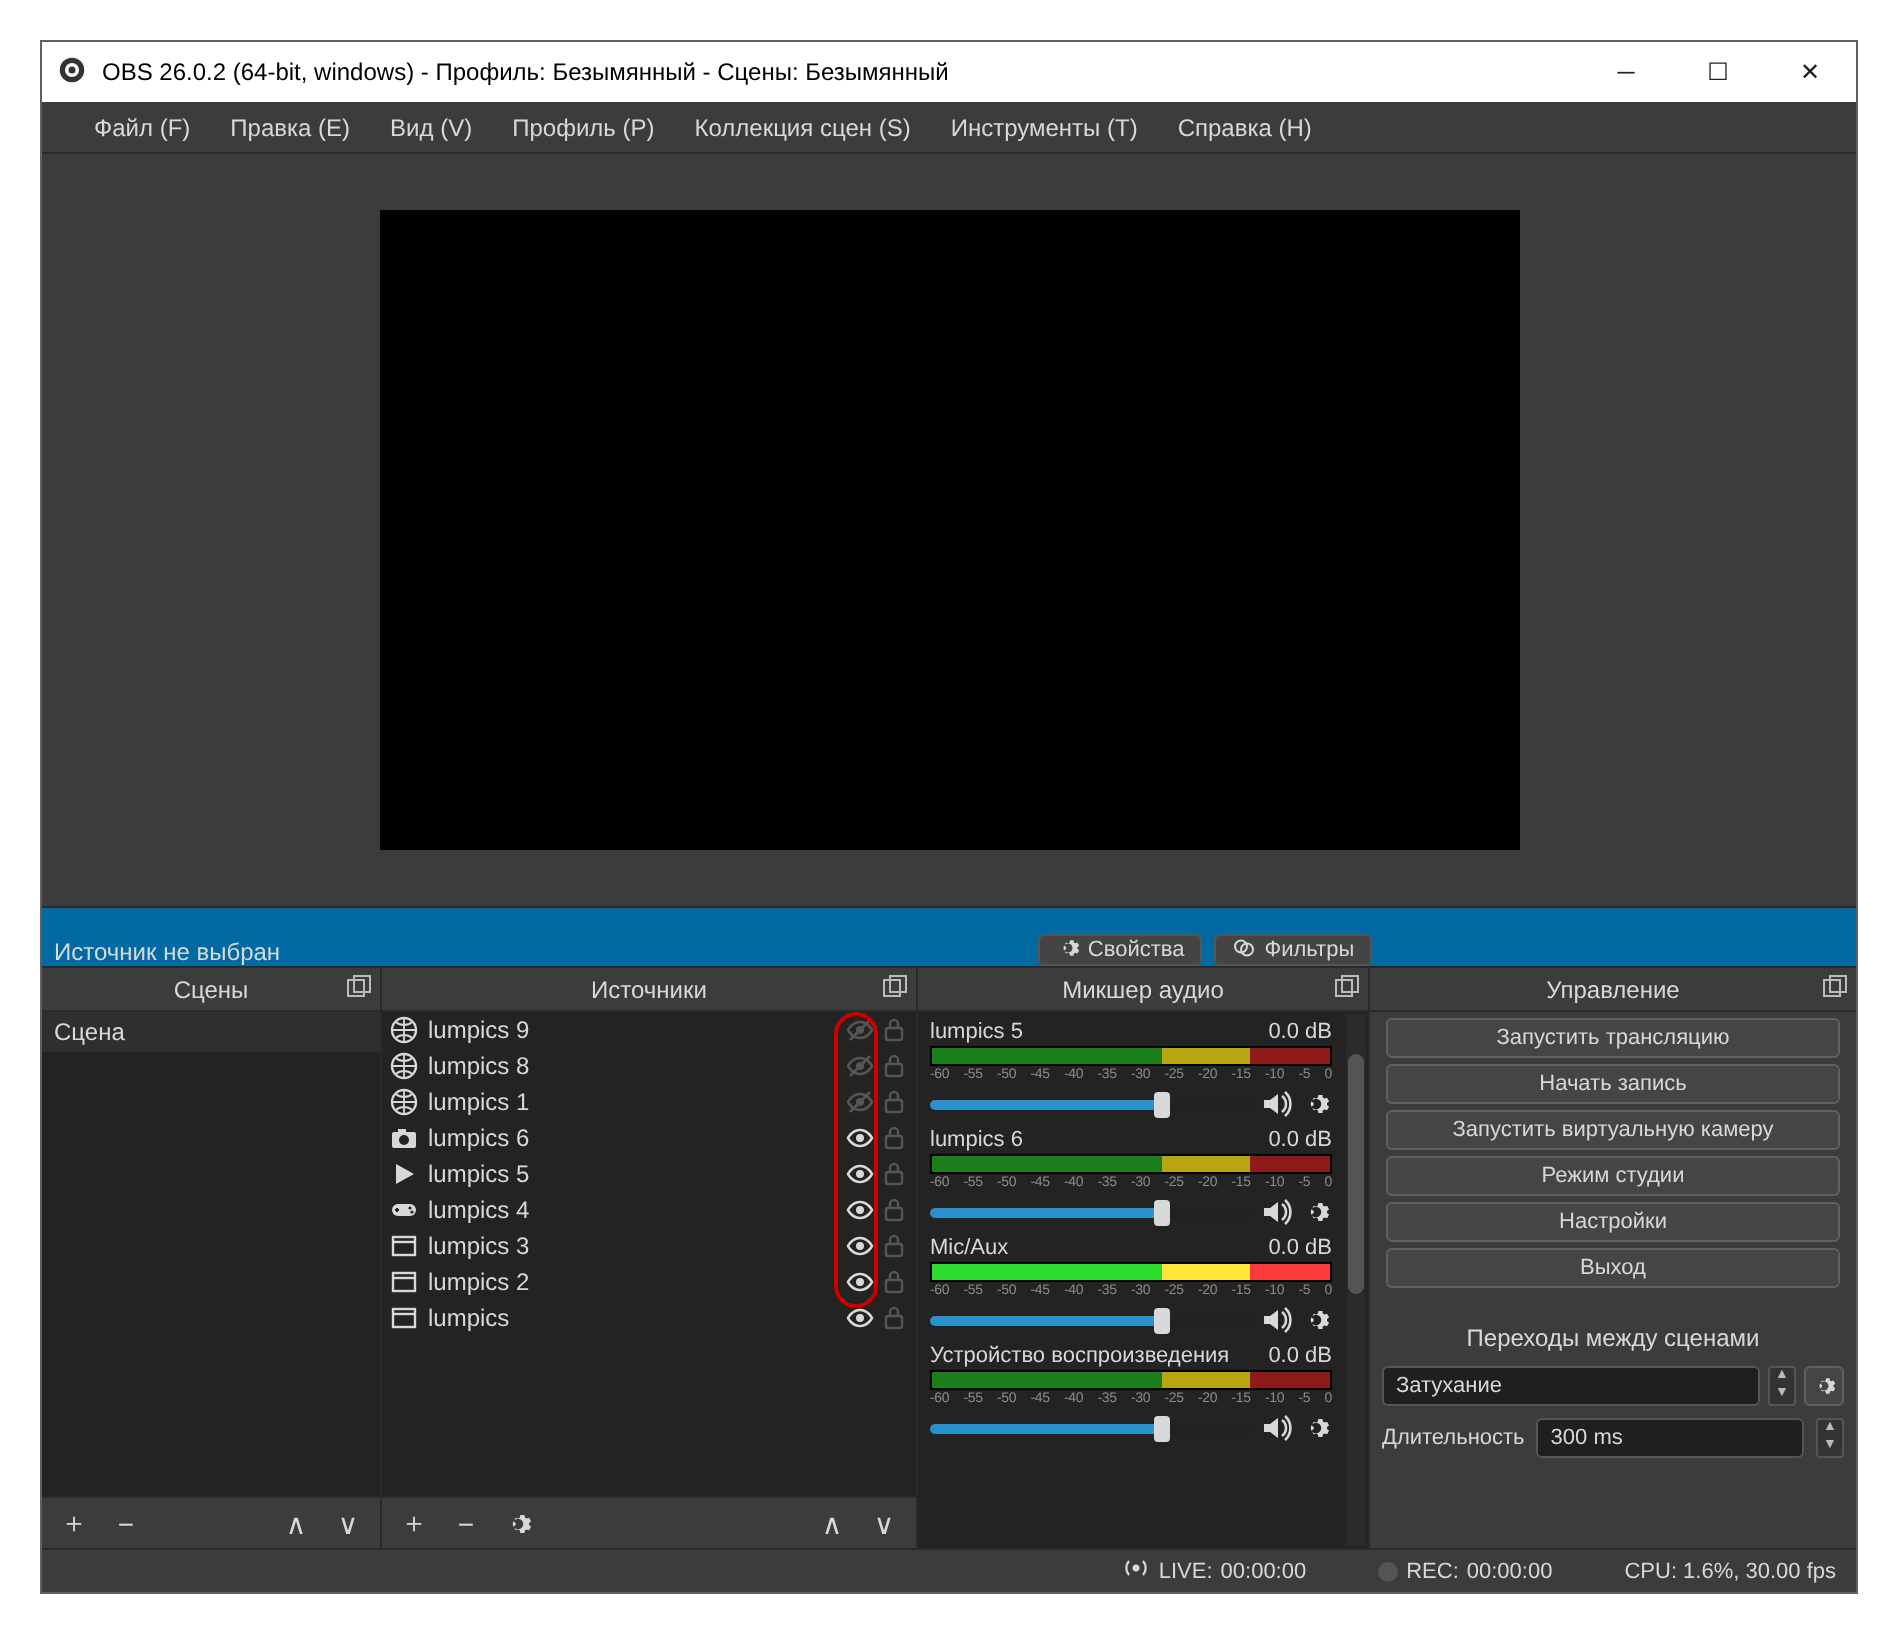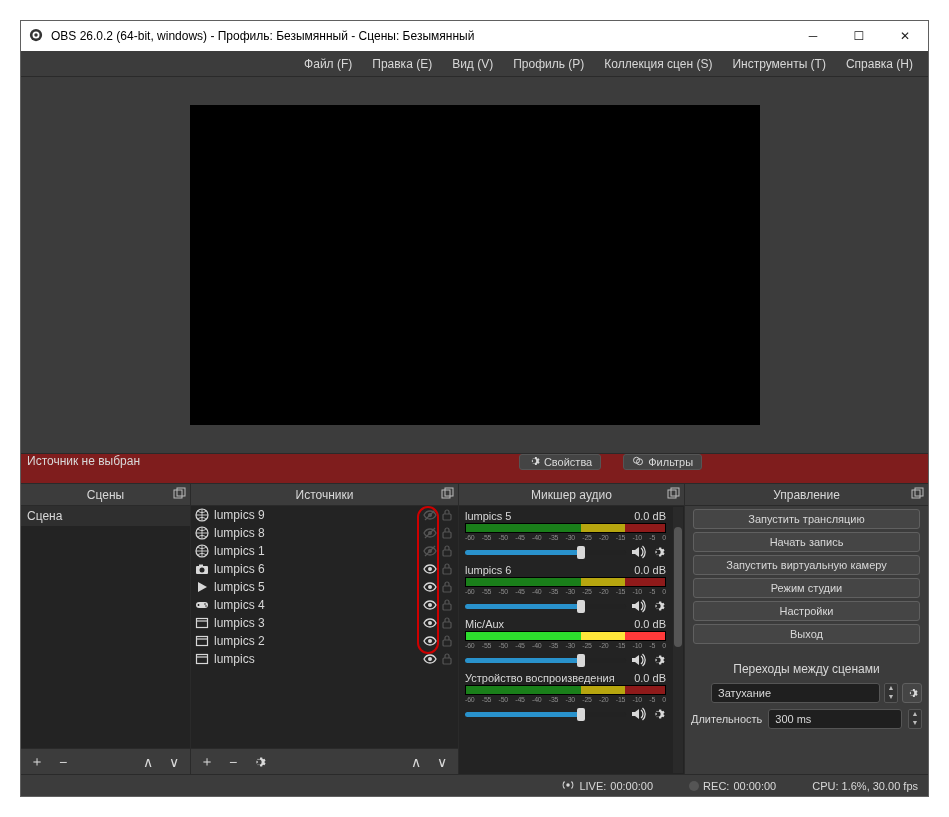--- a/index.html
+++ b/index.html
@@ -4,25 +4,25 @@
 <style>
 * { box-sizing: border-box; margin: 0; padding: 0; }
 body { font-family: "Segoe UI", Tahoma, sans-serif; font-size: 12px; color: #d8d8d8; background: #fff; width: 949px; height: 817px; overflow: hidden; position: relative; }
 .window { position: absolute; left: 20px; top: 20px; width: 909px; height: 777px; background: #ffffff; border: 1px solid #606060; display: flex; flex-direction: column; }
 .titlebar { height: 30px; background: #ffffff; display: flex; align-items: center; color: #000; font-size: 12px; }
 .titlebar .app-icon { width: 30px; text-align: center; font-size: 14px; color: #333; }
 .titlebar .title { flex: 1; }
 .winbtns { display: flex; height: 30px; }
 .winbtn { width: 46px; height: 30px; display: flex; align-items: center; justify-content: center; color: #222; font-size: 12px; }
 .content { flex: 1; background: #3c3c3c; display: flex; flex-direction: column; }
-.menubar { height: 26px; background: #3c3c3c; display: flex; align-items: center; padding: 0 5px; border-bottom: 1px solid #2a2a2a; justify-content: flex-end; }
+.menubar { height: 26px; background: #3c3c3c; display: flex; align-items: center; padding: 0 16px; border-bottom: 1px solid #2a2a2a; }
 .menubar span { padding: 3px 10px; cursor: default; font-size: 12px; color: #d8d8d8; }
 .preview { flex: 1; background: #3c3c3c; display: flex; align-items: center; justify-content: center; border-bottom: 1px solid #2a2a2a; }
 .canvas { width: 570px; height: 320px; background: #000; }
-.midbar { height: 30px; background: #7f1d1d; display: flex; align-items: flex-start; padding: 0 6px; gap: 22px; border-bottom: 1px solid #2a2a2a; }
+.midbar { height: 30px; background: #0369a1; display: flex; align-items: flex-end; padding: 0 6px; gap: 6px; border-bottom: 1px solid #2a2a2a; }
 .midbar .nosrc { flex: 0 0 auto; min-width: 250px; }
 .midbar .spacer { flex: 1; }
 .midbtn { height: 16px; background: #444; border: 1px solid #555; border-radius: 3px; padding: 0 8px; display: flex; align-items: center; gap: 4px; font-size: 11px; color: #d8d8d8; }
 .docks { height: 290px; display: flex; }
 .dock { display: flex; flex-direction: column; border-right: 1px solid #2a2a2a; background: #3c3c3c; }
 .dock:last-child { border-right: none; }
 .dock-header { height: 22px; background: #3c3c3c; display: flex; align-items: center; justify-content: center; position: relative; border-bottom: 1px solid #2a2a2a; }
 .dock-header .popout { position: absolute; right: 4px; top: 3px; width: 14px; height: 14px; color: #bbb; }
 .dock-body { flex: 1; overflow: hidden; position: relative; background: #232323; }
 .dock-footer { height: 26px; background: #3c3c3c; display: flex; align-items: center; padding: 0 6px; gap: 6px; border-top: 1px solid #2a2a2a; }
@@ -63,21 +63,21 @@
 .slider .fill { position: absolute; left: 0; top: 0; bottom: 0; width: 72%; background: #2992cc; border-radius: 3px; }
 .slider .knob { position: absolute; top: -4px; left: 72%; width: 8px; height: 13px; background: #d8d8d8; border-radius: 2px; transform: translateX(-50%); }
 .spkicon, .gearicon { width: 16px; height: 16px; color: #d8d8d8; display: inline-flex; align-items: center; justify-content: center; }
 
 
 .d-controls { width: 243px; }
 .ctrlbtn { margin: 3px 8px; height: 20px; background: #454545; border: 1px solid #606060; border-radius: 3px; display: flex; align-items: center; justify-content: center; font-size: 11px; color: #d8d8d8; }
 .trans-sec { margin-top: 14px; }
 .trans-header { height: 22px; display: flex; align-items: center; justify-content: center; position: relative; background: #3c3c3c; }
 .trans-row { display: flex; align-items: center; gap: 4px; padding: 3px 6px; }
-.trans-sel { flex: 1; height: 20px; background: #1f1f1f; border: 1px solid #555; display: flex; align-items: center; padding: 0 6px; justify-content: space-between; font-size: 11px; border-radius: 3px; margin-left: 20px; }
+.trans-sel { flex: 1; height: 20px; background: #1f1f1f; border: 1px solid #555; display: flex; align-items: center; padding: 0 6px; justify-content: space-between; font-size: 11px; border-radius: 3px; }
 .spin { width: 14px; height: 20px; background: #333; border: 1px solid #555; display: flex; flex-direction: column; border-radius: 2px; }
 .spin div { flex: 1; font-size: 7px; text-align: center; color: #bbb; }
 .gear-sq { width: 20px; height: 20px; background: #454545; border: 1px solid #606060; border-radius: 3px; display: flex; align-items: center; justify-content: center; }
 .durrow { display: flex; align-items: center; gap: 6px; padding: 3px 6px; }
 .durlbl { font-size: 11px; }
 .durbox { flex: 1; height: 20px; background: #1f1f1f; border: 1px solid #555; display: flex; align-items: center; padding: 0 6px; border-radius: 3px; font-size: 11px; }
 
 .statusbar { height: 22px; background: #3c3c3c; border-top: 1px solid #2a2a2a; display: flex; align-items: center; justify-content: flex-end; padding: 0 10px; gap: 36px; font-size: 11px; color: #d8d8d8; }
 .status-seg { display: flex; align-items: center; gap: 4px; }
 .rec-dot { width: 10px; height: 10px; border-radius: 50%; background: #555; }

